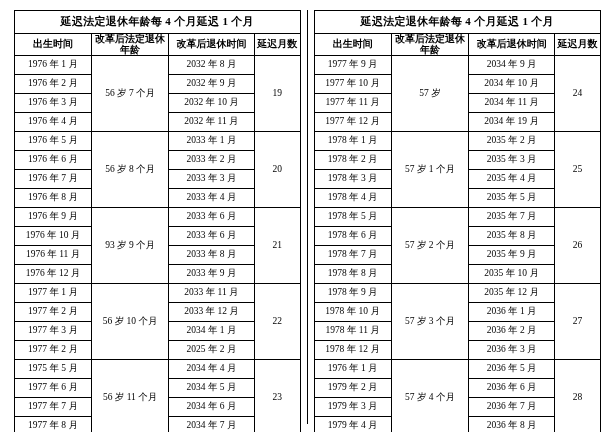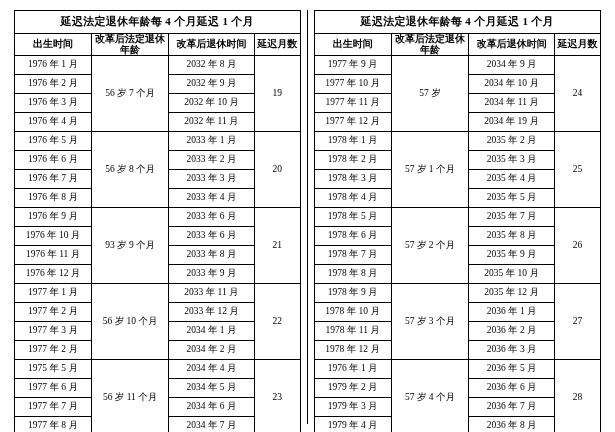--- a/index.html
+++ b/index.html
@@ -154,21 +154,21 @@
           <tr>
             <td class="nowrap">1977 年 2 月</td>
             <td class="nowrap">2033 年 12 月</td>
           </tr>
           <tr>
             <td class="nowrap">1977 年 3 月</td>
             <td class="nowrap">2034 年 1 月</td>
           </tr>
           <tr>
             <td class="nowrap">1977 年 2 月</td>
-            <td class="nowrap">2034 年 2 月</td>
+            <td class="nowrap">2025 年 2 月</td>
           </tr>
           <tr>
             <td class="nowrap">1975 年 5 月</td>
             <td rowspan="4" class="nowrap">56 岁 11 个月</td>
             <td class="nowrap">2034 年 4 月</td>
             <td rowspan="4">23</td>
           </tr>
           <tr>
             <td class="nowrap">1977 年 6 月</td>
             <td class="nowrap">2034 年 5 月</td>

